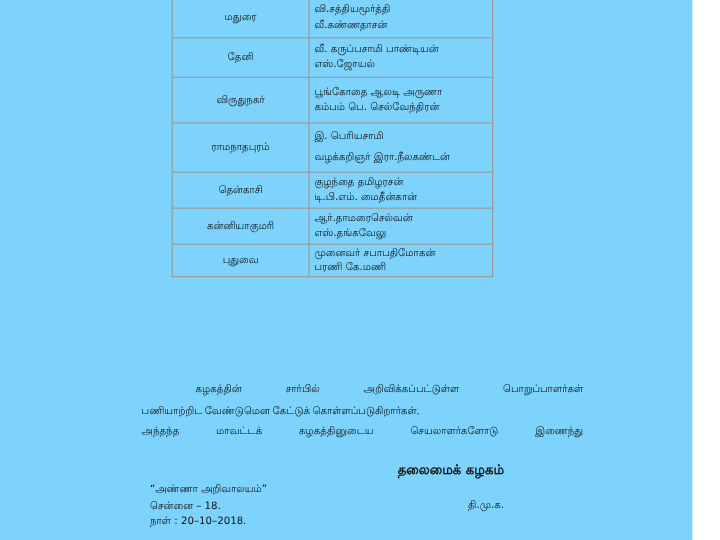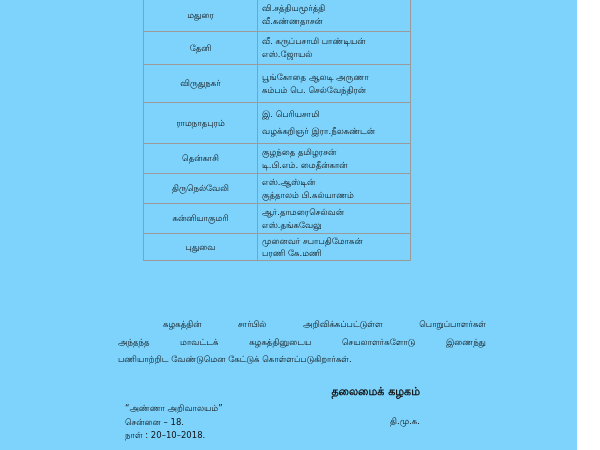--- a/index.html
+++ b/index.html
@@ -47,20 +47,21 @@
   }
   .para {
     position: absolute;
     left: 118px;
     top: 316px;
     width: 368px;
     font-size: 8.5px;
     line-height: 17.5px;
     text-align: justify;
     text-align-last: left;
+    font-family: Liberation Serif, serif;
   }
   .para .line {
     display: block;
     text-align: justify;
     text-align-last: justify;
   }
   .para .line.first { padding-left: 45px; }
   .para .line.last { text-align-last: left; }
   .footer-left {
     position: absolute;
@@ -123,47 +124,40 @@
         </td>
       </tr>
       <tr style="height:30px">
         <td class="district">தென்காசி</td>
         <td class="names">
           <div>குழந்தை தமிழரசன்</div>
           <div>டி.பி.எம். மைதீன்கான்</div>
         </td>
       </tr>
       <tr style="height:30px">
-        <td class="district">திருநெல்வேலி</td>
-        <td class="names">
-          <div>எஸ்.ஆஸ்டின்</div>
-          <div>குத்தாலம் பி.கல்யாணம்</div>
-        </td>
-      </tr>
-      <tr style="height:30px">
         <td class="district">கன்னியாகுமரி</td>
         <td class="names">
           <div>ஆர்.தாமரைசெல்வன்</div>
           <div>எஸ்.தங்கவேலு</div>
         </td>
       </tr>
       <tr style="height:27px">
         <td class="district">புதுவை</td>
         <td class="names">
           <div style="line-height:12px">முனைவர் சபாபதிமோகன்</div>
           <div style="line-height:12px">பரணி கே.மணி</div>
         </td>
       </tr>
     </tbody>
   </table>
 
   <div class="para">
     <span class="line first">கழகத்தின் சார்பில் அறிவிக்கப்பட்டுள்ள பொறுப்பாளர்கள்</span>
+    <span class="line last">பணியாற்றிட வேண்டுமென கேட்டுக் கொள்ளப்படுகிறார்கள்.</span>
     <span class="line">அந்தந்த மாவட்டக் கழகத்தினுடைய செயலாளர்களோடு இணைந்து</span>
-    <span class="line last">பணியாற்றிட வேண்டுமென கேட்டுக் கொள்ளப்படுகிறார்கள்.</span>
   </div>
 
   <div class="footer-left">
     <div>“அண்ணா அறிவாலயம்”</div>
     <div>சென்னை – 18.</div>
     <div>நாள் :  20–10–2018.</div>
   </div>
 
   <div class="footer-right">
     <div class="hq">தலைமைக் கழகம்</div>

